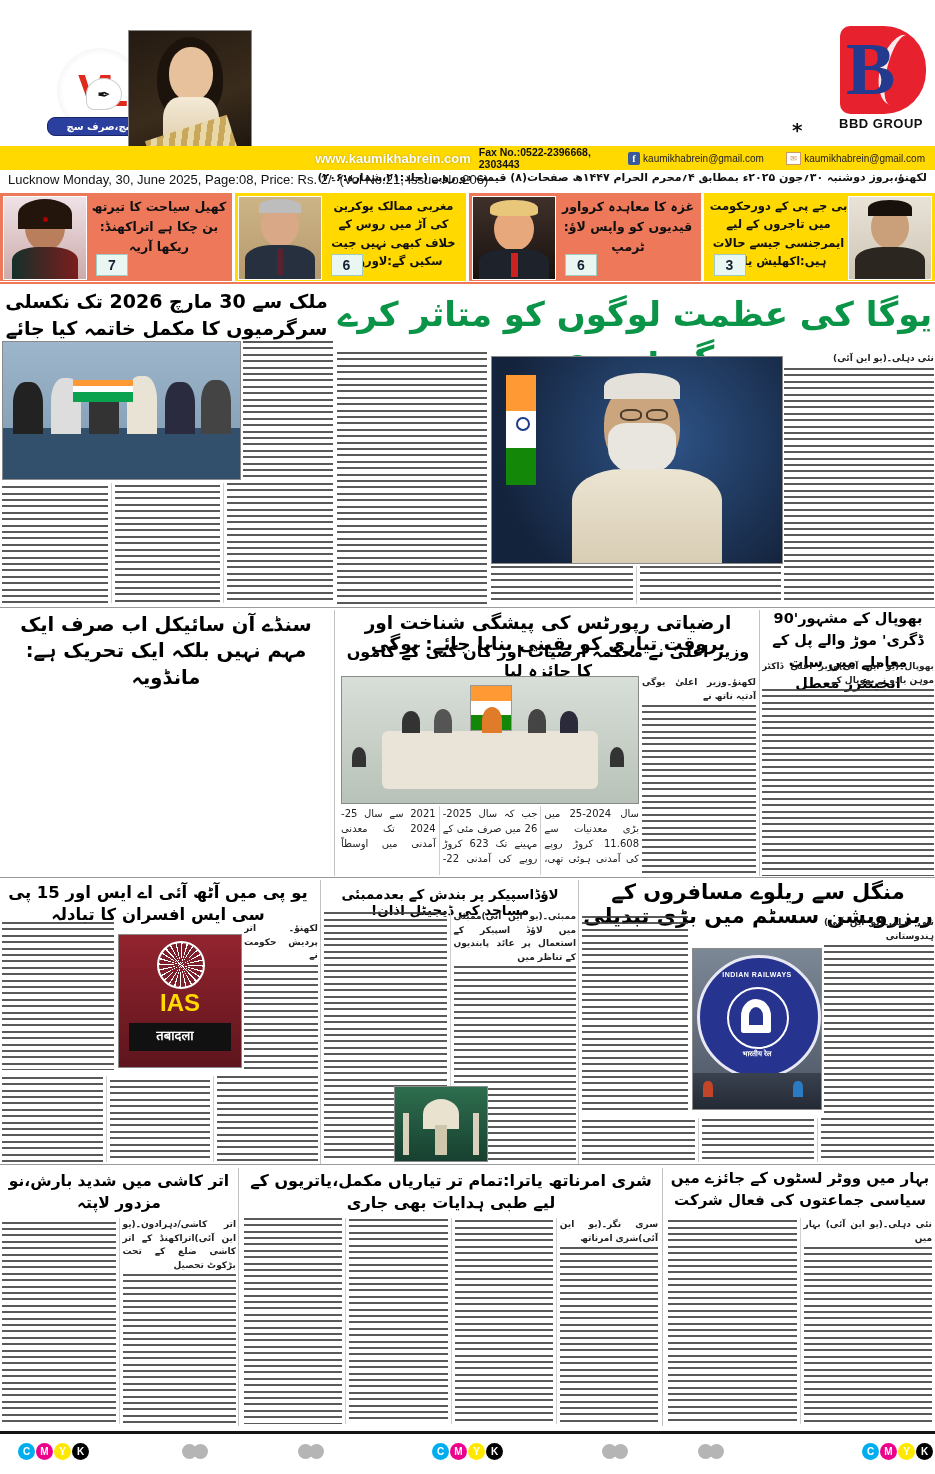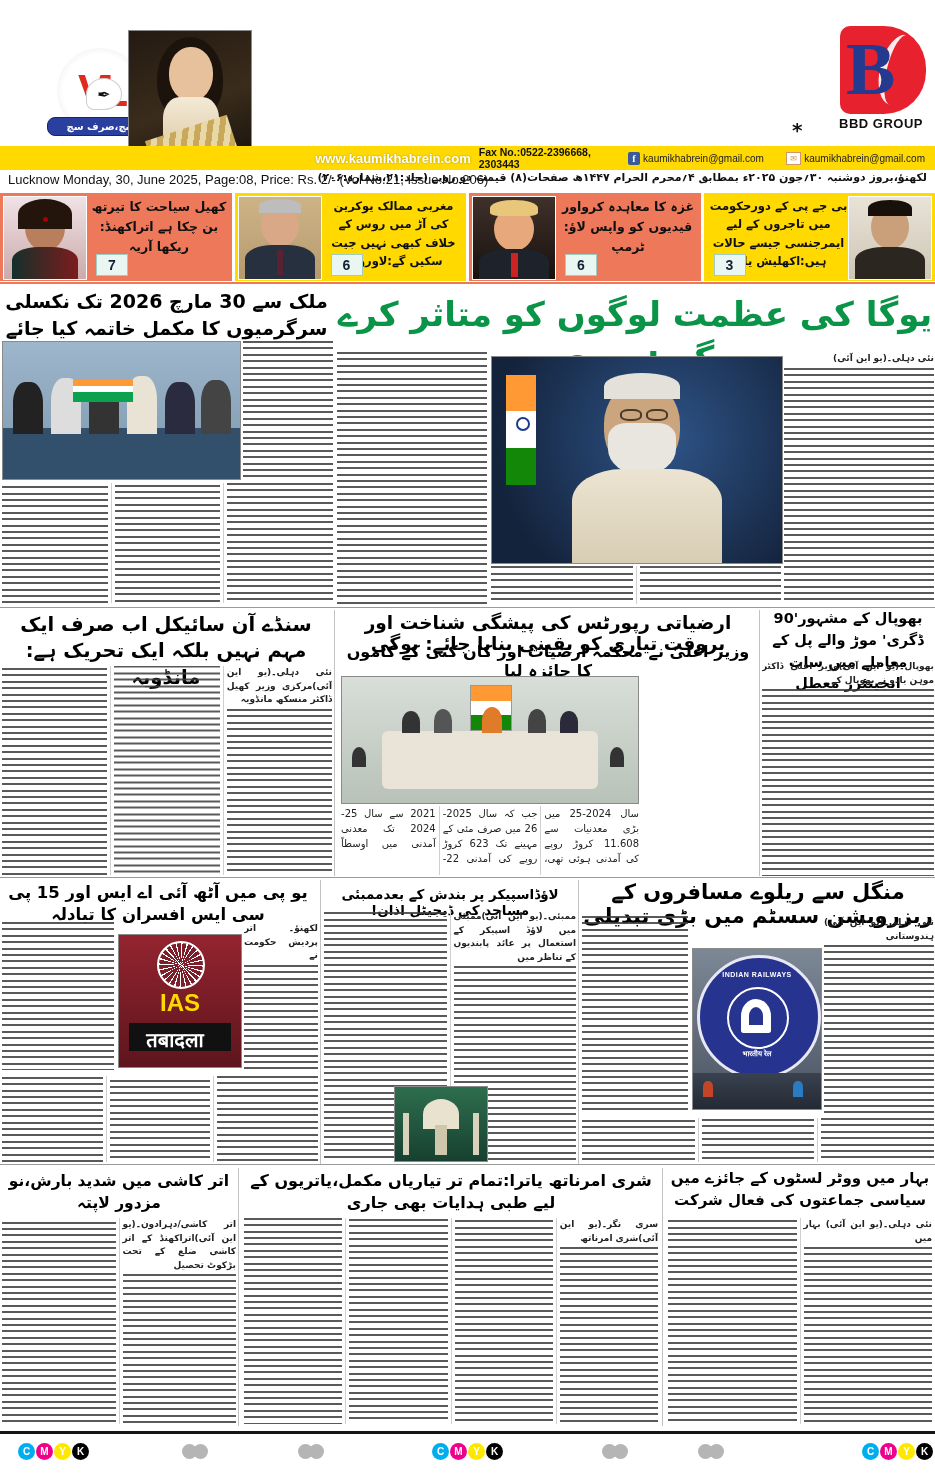--- a/index.html
+++ b/index.html
@@ -187,38 +187,38 @@
   </div>
   <div class="btxt" style="left:491px;top:566px;width:290px;height:38px;column-count:2;">
     <div class="gk"></div>
   </div>
 
   <div class="hdiv" style="left:0;top:607px;width:935px;"></div>
   <div class="vdiv" style="left:334px;top:610px;height:266px;"></div>
   <div class="vdiv" style="left:759px;top:610px;height:266px;"></div>
 
   <div class="abs hl" style="left:0;top:612px;width:332px;font-size:19.5px;line-height:1.35;">سنڈے آن سائیکل اب صرف ایک مہم نہیں بلکہ ایک تحریک ہے: مانڈویہ</div>
-  <div class="btxt" style="left:2px;top:666px;width:330px;height:209px;column-count:3;">
-    <span class="lead">نئی دہلی۔(یو این آئی)مرکزی وزیر کھیل ڈاکٹر منسکھ مانڈویہ</span>
-    <div class="gk-sp"></div>
-  </div>
 
   <div class="abs hl" style="left:340px;top:612px;width:416px;font-size:18.5px;font-weight:bold;">ارضیاتی رپورٹس کی پیشگی شناخت اور بروقت تیاری کو یقینی بنایا جائے: یوگی</div>
   <div class="abs hl" style="left:340px;top:642px;width:416px;font-size:16px;">وزیر اعلیٰ نے محکمہ ارضیات اور کان کنی کے کاموں کا جائزہ لیا</div>
   <div class="photo" style="left:341px;top:676px;width:296px;height:126px;background:linear-gradient(#d8ded8,#b8c2b8);">
     <div class="abs" style="left:40px;top:54px;width:216px;height:58px;background:#e9e4d7;border-radius:6px;"></div>
     <div class="abs" style="left:128px;top:8px;width:40px;height:44px;background:linear-gradient(#ff9933 33%,#fff 33% 66%,#138808 66%);border:1px solid #999;"></div>
     <div class="abs" style="left:60px;top:34px;width:18px;height:22px;background:#333;border-radius:50% 50% 0 0;"></div>
     <div class="abs" style="left:92px;top:32px;width:18px;height:24px;background:#555;border-radius:50% 50% 0 0;"></div>
     <div class="abs" style="left:140px;top:30px;width:20px;height:26px;background:#e07b2a;border-radius:50% 50% 0 0;"></div>
     <div class="abs" style="left:186px;top:32px;width:18px;height:24px;background:#444;border-radius:50% 50% 0 0;"></div>
     <div class="abs" style="left:218px;top:34px;width:18px;height:22px;background:#2a2a3a;border-radius:50% 50% 0 0;"></div>
     <div class="abs" style="left:10px;top:70px;width:14px;height:20px;background:#333;border-radius:50% 50% 0 0;"></div>
     <div class="abs" style="left:268px;top:70px;width:14px;height:20px;background:#333;border-radius:50% 50% 0 0;"></div>
   </div>
+  <div class="btxt" style="left:642px;top:676px;width:114px;height:200px;column-count:1;">
+    <span class="lead">لکھنؤ۔وزیر اعلیٰ یوگی آدتیہ ناتھ نے</span>
+    <div class="gk-sp"></div>
+  </div>
   <div class="btxt" style="left:341px;top:806px;width:298px;height:69px;column-count:3;font-size:10px;">
     <span>سال 2024-25 میں بڑی معدنیات سے 11.608 کروڑ روپے کی آمدنی ہوئی تھی، جب کہ سال 2025-26 میں صرف مئی کے مہینے تک 623 کروڑ روپے کی آمدنی</span>
     <span>22-2021 سے سال 25-2024 تک معدنی آمدنی میں اوسطاً 14.18 فیصد اضافہ ریکارڈ کیا گیا ہے۔</span>
     <div class="gk-sp"></div>
   </div>
 
   <div class="abs hl" style="left:762px;top:608px;width:172px;font-size:14.5px;line-height:1.5;">بھوپال کے مشہور'90 ڈگری' موڑ والے پل کے معاملے میں سات انجینئرز معطل</div>
   <div class="btxt" style="left:762px;top:660px;width:172px;height:216px;column-count:1;">
     <span class="lead">بھوپال۔(یو این آئی)وزیر اعلیٰ ڈاکٹر موہن یادو نے بھوپال کے</span>
     <div class="gk-sp"></div>
@@ -226,21 +226,21 @@
 
   <div class="hdiv" style="left:0;top:877px;width:935px;"></div>
   <div class="vdiv" style="left:320px;top:880px;height:284px;"></div>
   <div class="vdiv" style="left:578px;top:880px;height:284px;"></div>
 
   <div class="abs hl" style="left:0;top:882px;width:316px;font-size:16.5px;line-height:1.35;">یو پی میں آٹھ آئی اے ایس اور 15 پی سی ایس افسران کا تبادلہ</div>
   <div class="photo" style="left:118px;top:934px;width:122px;height:132px;background:linear-gradient(#93242f,#5e151d);">
     <div class="chakra" style="left:38px;top:6px;width:44px;height:44px;"></div>
     <div class="abs" style="left:0;top:54px;width:122px;text-align:center;font:bold 24px 'Liberation Sans',sans-serif;color:#ffd900;">IAS</div>
     <div class="abs" style="left:10px;top:88px;width:102px;height:28px;background:#111;"></div>
-    <div class="abs" style="left:10px;top:91px;width:92px;text-align:center;font-weight:bold;font-size:20px;color:#fff;">तबादला</div>
+    <div class="abs" style="left:10px;top:91px;width:92px;text-align:center;font-weight:bold;font-size:13px;color:#fff;">तबादला</div>
   </div>
   <div class="btxt" style="left:244px;top:922px;width:74px;height:148px;column-count:1;">
     <span class="lead">لکھنؤ۔ اتر پردیش حکومت نے</span>
     <div class="gk-sp"></div>
   </div>
   <div class="btxt" style="left:2px;top:922px;width:112px;height:148px;column-count:1;">
     <div class="gk"></div>
   </div>
   <div class="btxt" style="left:2px;top:1076px;width:316px;height:86px;column-count:3;">
     <div class="gk"></div>

